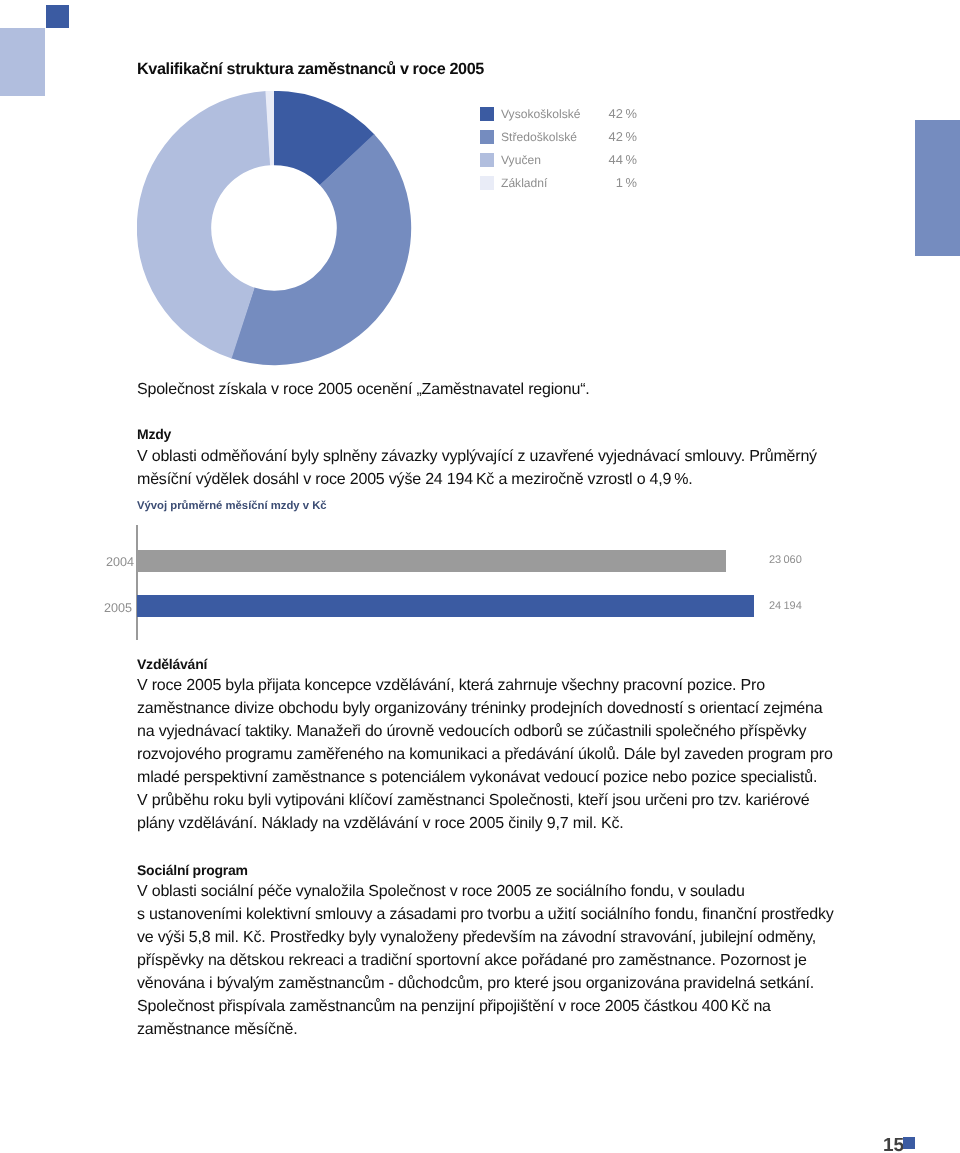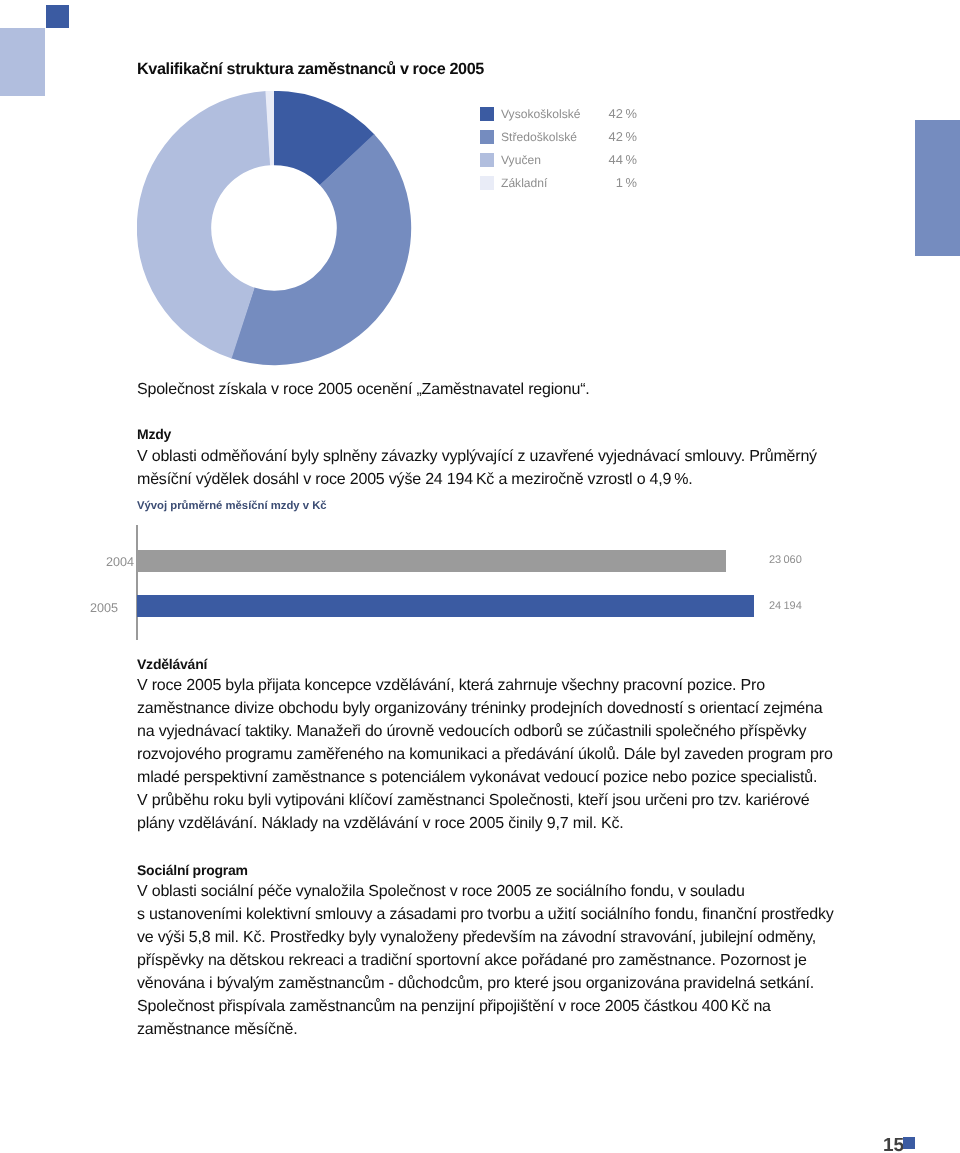--- a/index.html
+++ b/index.html
@@ -108,19 +108,19 @@
     </div>
 
   <div class="blue-sub" style="top:500px;">Vývoj průměrné měsíční mzdy v Kč</div>
 
   <div class="bar-axis"></div>
   <div id="bars">
       <div class="bar" style="left:137px;top:549.5px;width:588.5px;background:#9b9b9b"></div>
       <div class="bar-year" style="left:73.5px;top:555px;">2004</div>
       <div class="bar-val" style="top:554.2px;">23 060</div>
       <div class="bar" style="left:137px;top:595.2px;width:617.4px;background:#3b5ba2"></div>
-      <div class="bar-year" style="left:58px;top:600.7px;">2005</div>
+      <div class="bar-year" style="left:72px;top:600.7px;">2005</div>
       <div class="bar-val" style="top:599.9000000000001px;">24 194</div>
     </div>
 
   <div class="pgnum" style="left:883px;top:1135px;">15</div>
   <div class="pgsq" style="left:903px;top:1136.5px;width:11.5px;height:11.5px;"></div>
 </div>
 
 </body></html>

